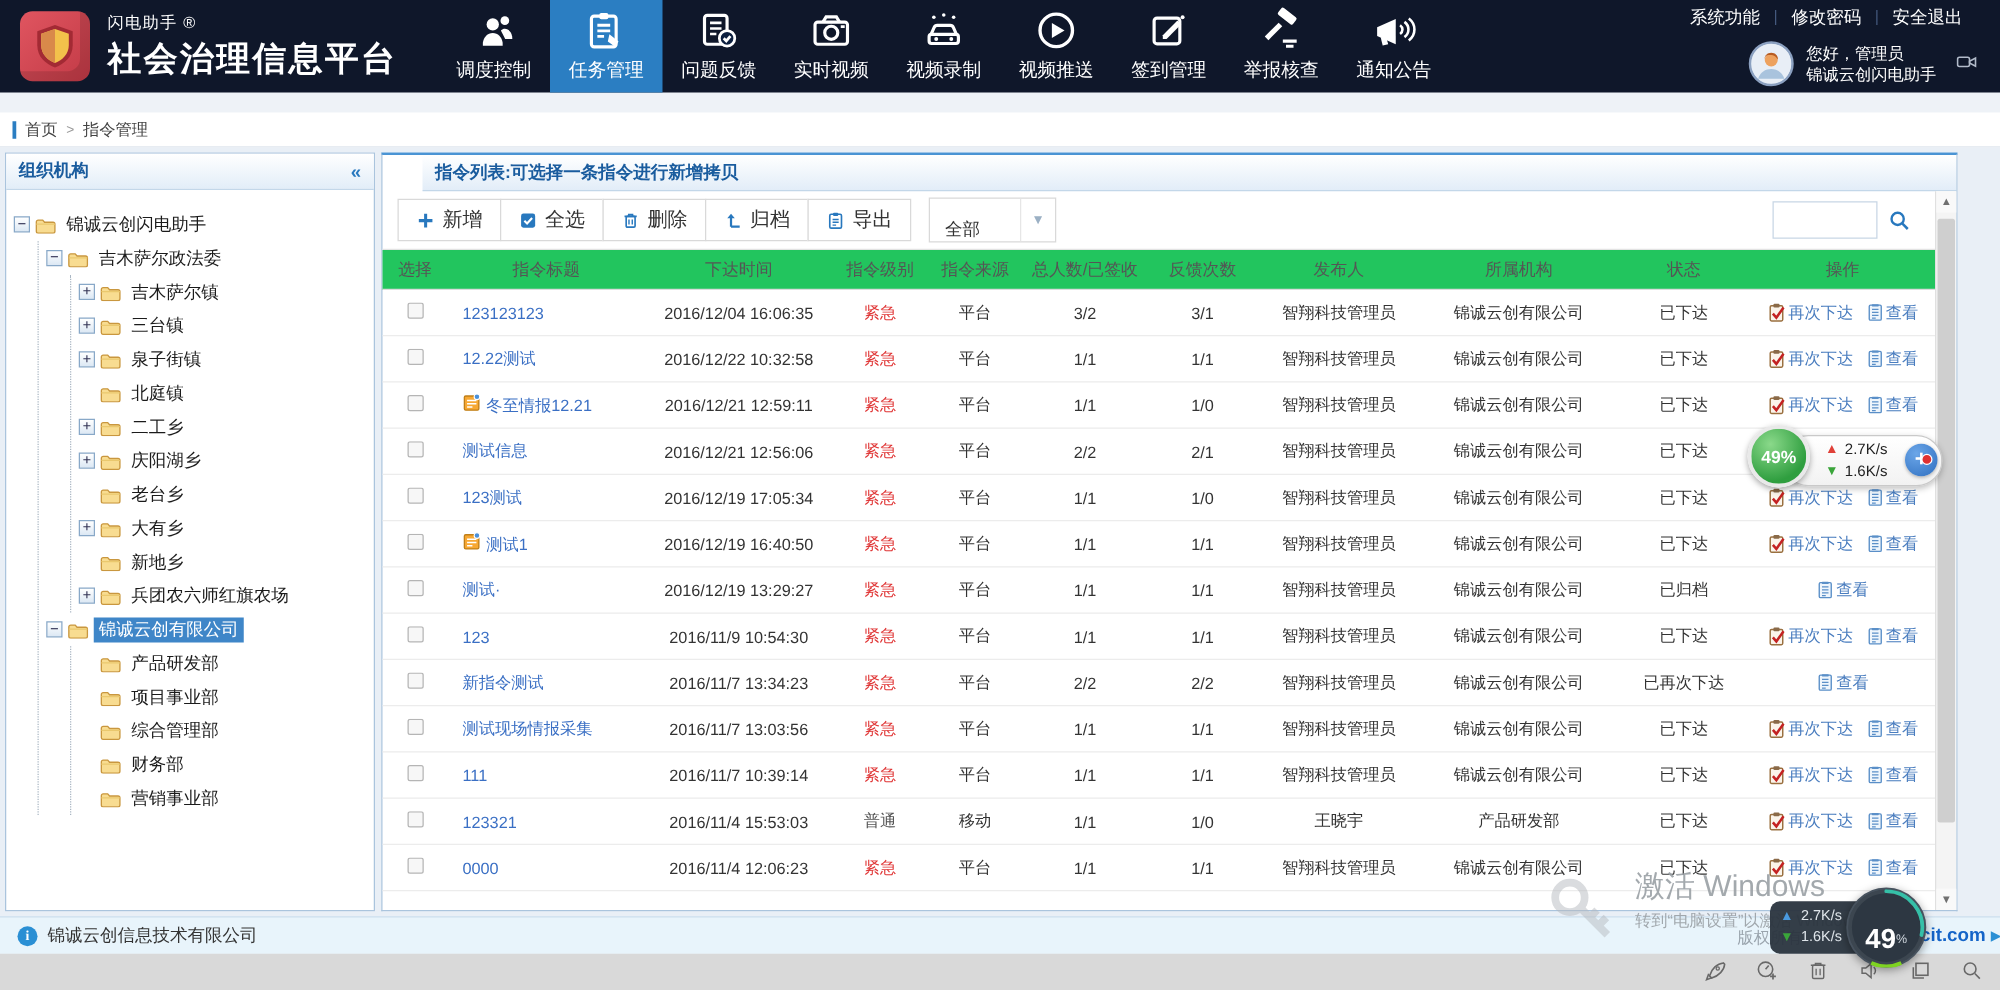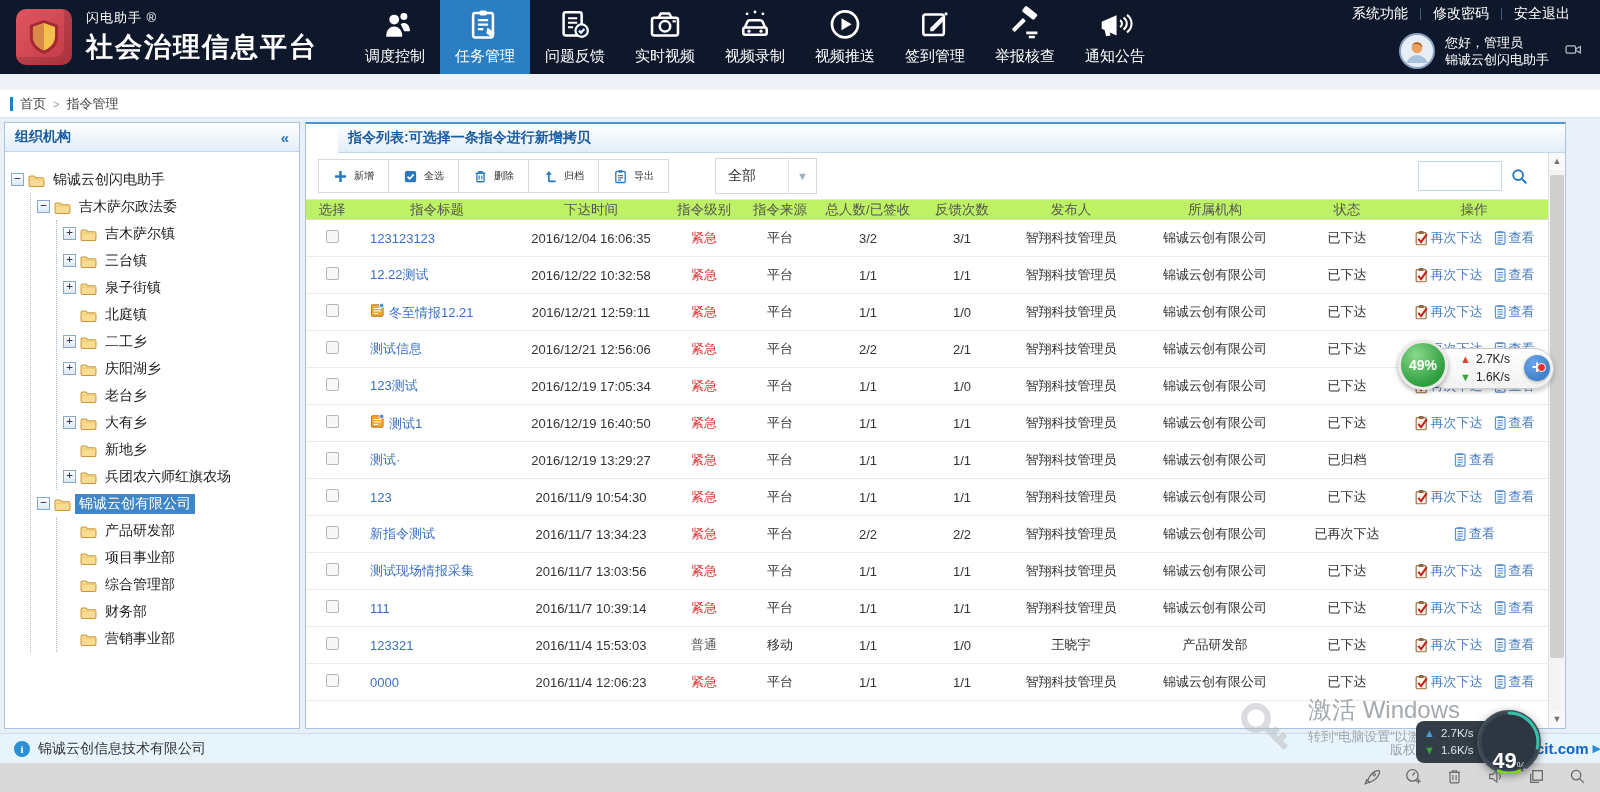--- a/index.html
+++ b/index.html
@@ -47,33 +47,33 @@
   .expander.leafpad { visibility:hidden; }
   .tlabel { padding:1px 4px; color:#1b1b1b; }
   .tlabel.selected { background:#3f86c8; color:#fff; }
 
   
   #main-panel { flex:1; background:#fff; border:1px solid #aac4dd; border-top:2px solid #4a94d4; position:relative; margin-right:30px;padding-left:32px; }
   #panel-body { position:absolute; left:0; top:29px; right:17px; bottom:0; }
   
   #toolbar { height:46px; display:flex; align-items:center; padding:0 12px; gap:14px; }
   .btn-group { display:flex; }
-  .tbtn { height:34px; display:flex; align-items:center; gap:6px; padding:0 14px; background:#fff; border:1px solid #d9d9d9; margin-left:-1px; font-size:10px; color:#333; cursor:pointer;font-family:Liberation Mono, monospace; }
+  .tbtn { height:34px; display:flex; align-items:center; gap:6px; padding:0 14px; background:#fff; border:1px solid #d9d9d9; margin-left:-1px; font-size:16px; color:#333; cursor:pointer;font-family:Liberation Mono, monospace; }
   .tbtn:first-child { margin-left:0; }
-  .dropdown { height:36px; width:102px; border:1px solid #d9d9d9; display:flex; align-items:center; cursor:pointer;margin-left:32px; }
+  .dropdown { height:36px; width:102px; border:1px solid #d9d9d9; display:flex; align-items:flex-end; cursor:pointer; }
   .dropdown .dval { flex:1; padding-left:12px; font-size:14px; }
   .dropdown .dchev { width:28px; height:100%; border-left:1px solid #e6e6e6; display:flex; align-items:center; justify-content:center; color:#9bb0c4; font-size:11px; }
   .searchbox { margin-left:auto; display:flex; align-items:center; }
   .searchbox input { width:84px; height:30px; border:1px solid #c8d6e5; outline:none; padding:0 6px; font-size:13px; }
   .search-btn { width:34px; height:32px; background:transparent; border:none; display:flex; align-items:center; justify-content:center; cursor:pointer; }
 
   
   #grid { border-top:1px solid #e3e3e3; }
   .tr { display:flex; align-items:center; height:37px; border-bottom:1px solid #ececec; }
-  .tr.head { background:#bef264; height:20px; color:#555; border-bottom:1px solid #dcdcdc; font-size:13.5px; }
+  .tr.head { background:#22c55e; height:32px; color:#555; border-bottom:1px solid #dcdcdc; font-size:13.5px; }
   .td { text-align:center; overflow:hidden; white-space:nowrap; }
   .c0{width:52px;} .c1{width:158px; text-align:left; padding-left:12px;} .c2{width:150px;} .c3{width:76px;} .c4{width:76px;} .c5{width:100px;} .c6{width:88px;} .c7{width:130px;} .c8{width:158px;} .c9{width:106px;} .c10{flex:1;}
   .tr.head .c1 { text-align:center; padding-left:0; }
   .chk { width:13px; height:13px; border:1px solid #b5b5b5; background:#f7f7f7; border-radius:2px; display:inline-block; cursor:pointer; }
   .title-link { color:#3a6fc4; cursor:pointer; }
   .lvl-urgent { color:#e03636; }
   .lvl-normal { color:#555; }
   .acts { display:flex; align-items:center; justify-content:center; gap:10px; color:#4a7dbf; }
   .act { display:flex; align-items:center; gap:2px; cursor:pointer; }
   .attach { margin-right:4px; display:inline-flex; }
@@ -102,21 +102,21 @@
   #net-widget .rates { position:absolute; left:62px; top:6px; font-size:12px; color:#222; line-height:18px; }
   #net-widget .rate { display:flex; gap:5px; align-items:center; }
   .arr-up { color:#e04038; font-size:11px; } .arr-down { color:#3aa53a; font-size:11px; }
   #net-widget .plusbtn { position:absolute; right:6px; top:11px; width:26px; height:26px; border-radius:50%; background:radial-gradient(circle at 35% 30%,#6ba6e8,#2f6fc0); color:#fff; font-size:18px; font-weight:bold; text-align:center; line-height:24px; box-shadow:0 1px 3px rgba(0,0,0,.3); cursor:pointer; }
   #net-widget .reddot { position:absolute; right:4px; top:8px; width:9px; height:9px; border-radius:50%; background:#e03030; border:1px solid #fff; }
 
   
   #corner-tip { position:absolute; left:1416px; top:721px; z-index:60; width:92px; height:42px; background:rgba(42,52,62,.95); border-radius:8px; color:#dfe5ea; font-size:11.5px; padding:4px 8px; line-height:17px; }
   #corner-tip .rate { display:flex; gap:6px; align-items:center; }
   #corner-tip .arr-up { color:#4a9adf; }
-  #corner-ball { position:absolute; left:1477px; top:710px; z-index:61; width:64px; height:64px; border-radius:50%; background:#2d3742; border:2px solid #47525e; display:flex; align-items:flex-end; justify-content:center; padding-top:18px; box-shadow:0 2px 8px rgba(0,0,0,.4); }
+  #corner-ball { position:absolute; left:1477px; top:710px; z-index:61; width:64px; height:64px; border-radius:50%; background:#2d3742; border:2px solid #47525e; display:flex; align-items:center; justify-content:center; padding-top:18px; box-shadow:0 2px 8px rgba(0,0,0,.4); }
   #corner-ball .pct { color:#fff; font-size:22px; font-weight:bold; line-height:22px; }
   #corner-ball .unit { color:#cfd6dd; font-size:10px; }
   #corner-ball svg.arc { position:absolute; left:-2px; top:-2px; }
 
   
   #watermark { position:absolute; left:1236px; top:698px; z-index:40; display:flex; gap:14px; align-items:flex-start; color:#9aa0a5; opacity:.9; pointer-events:none; }
   #watermark .wm-l1 { font-size:24px; line-height:24px; }
   #watermark .wm-l2 { font-size:13px; margin-top:6px; }
 </style>
 </head>

